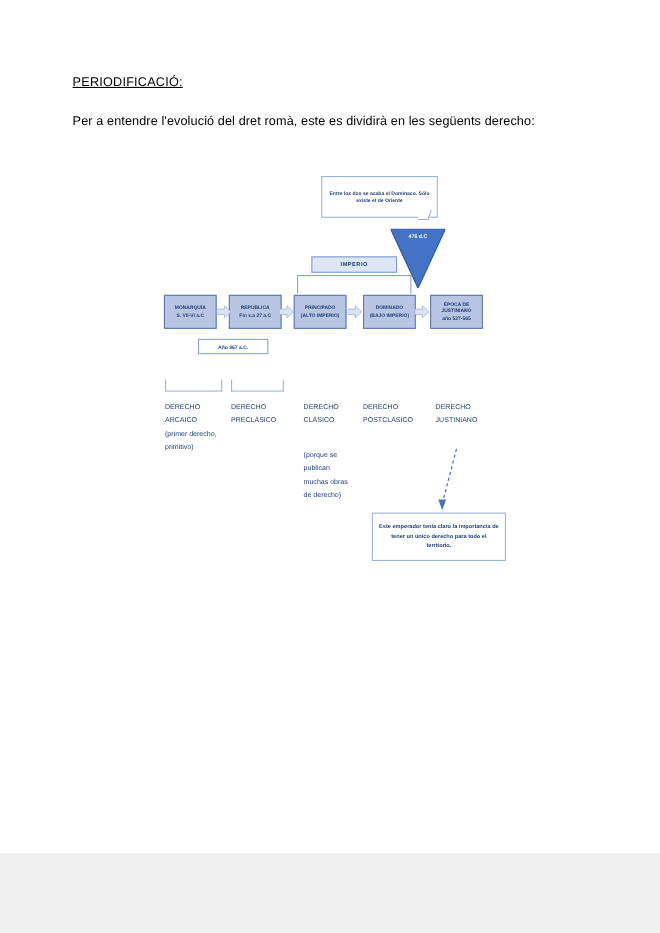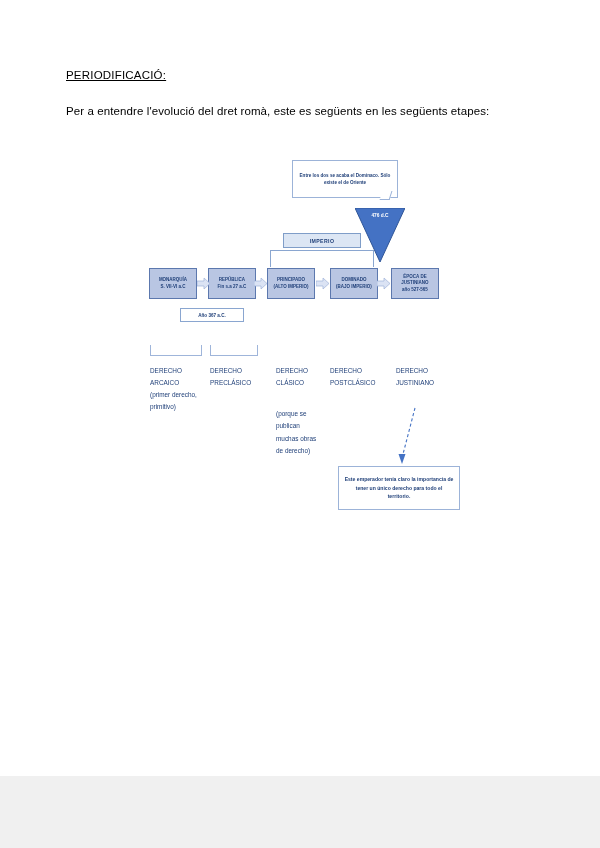--- a/index.html
+++ b/index.html
@@ -268,21 +268,21 @@
     text-align: center;
     font-weight: bold;
   }
 </style>
 </head>
 <body>
 
 <div class="page">
 
   <div class="doc-title">PERIODIFICACIÓ:</div>
-  <div class="doc-intro">Per a entendre l'evolució del dret romà, este es següents en les següents etapes:</div>
+  <div class="doc-intro">Per a entendre l'evolució del dret romà, este es dividirà en les següents derecho:</div>
 
   <div class="diagram">
 
     <div class="callout-top">
       <div class="callout-top-text">Entre los dos se acaba el Dominaco. Sólo existe el de Oriente</div>
     </div>
     <div class="callout-tail"></div>
 
     <div class="triangle-wrap">
       <svg width="50" height="54" viewBox="0 0 50 54" aria-hidden="true">

